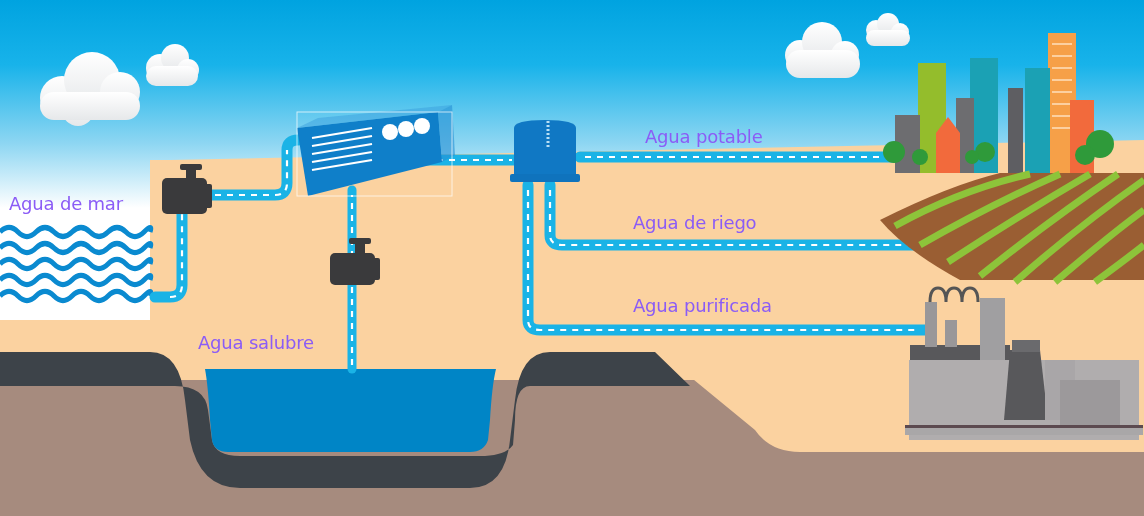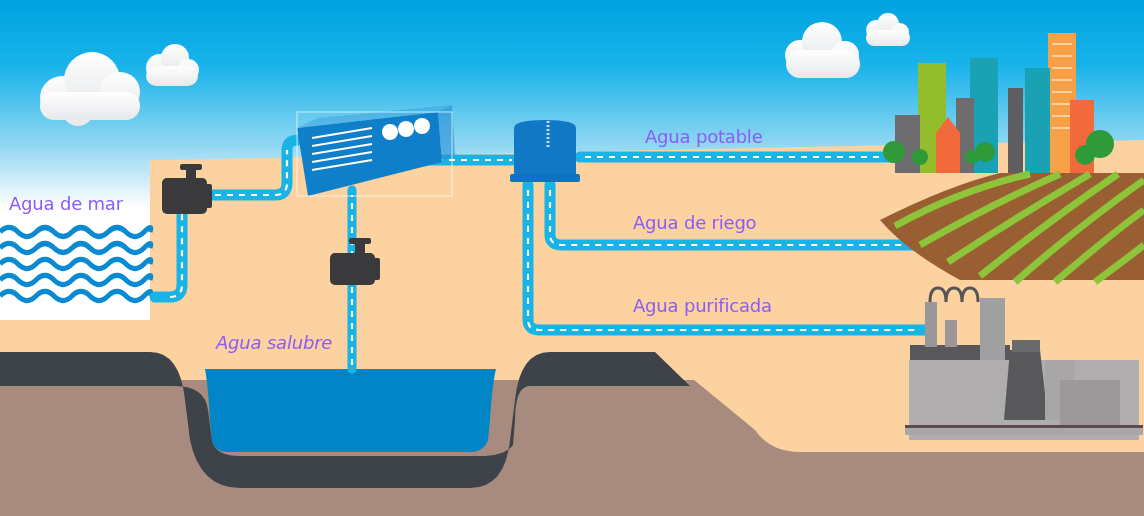--- a/index.html
+++ b/index.html
@@ -194,17 +194,17 @@
     <path d="M1010 350 L1040 350 L1048 420 L1004 420 Z" fill="#58585b"></path>
     <rect x="1012" y="340" width="28" height="12" fill="#6a6a6d"></rect>
     <rect x="1045" y="360" width="30" height="60" fill="#a9a6a8"></rect>
     <rect x="1060" y="380" width="60" height="45" fill="#9c999b"></rect>
     <rect x="905" y="425" width="238" height="10" fill="#a9a7a8"></rect>
     <rect x="905" y="425" width="238" height="3" fill="#5c4a50"></rect>
   </g>
 </svg>
 
 <div class="lbl" style="left:9px; top:193px;">Agua de mar</div>
-<div class="lbl" style="left:216px; top:332px;font-style:italic;">Agua salubre</div>
+<div class="lbl" style="left:198px; top:332px;">Agua salubre</div>
 <div class="lbl" style="left:645px; top:126px;">Agua potable</div>
 <div class="lbl" style="left:633px; top:200px;margin-top:12px;">Agua de riego</div>
 <div class="lbl" style="left:633px; top:295px;text-align:center;">Agua purificada</div>
 </div>
 
 </body></html>

